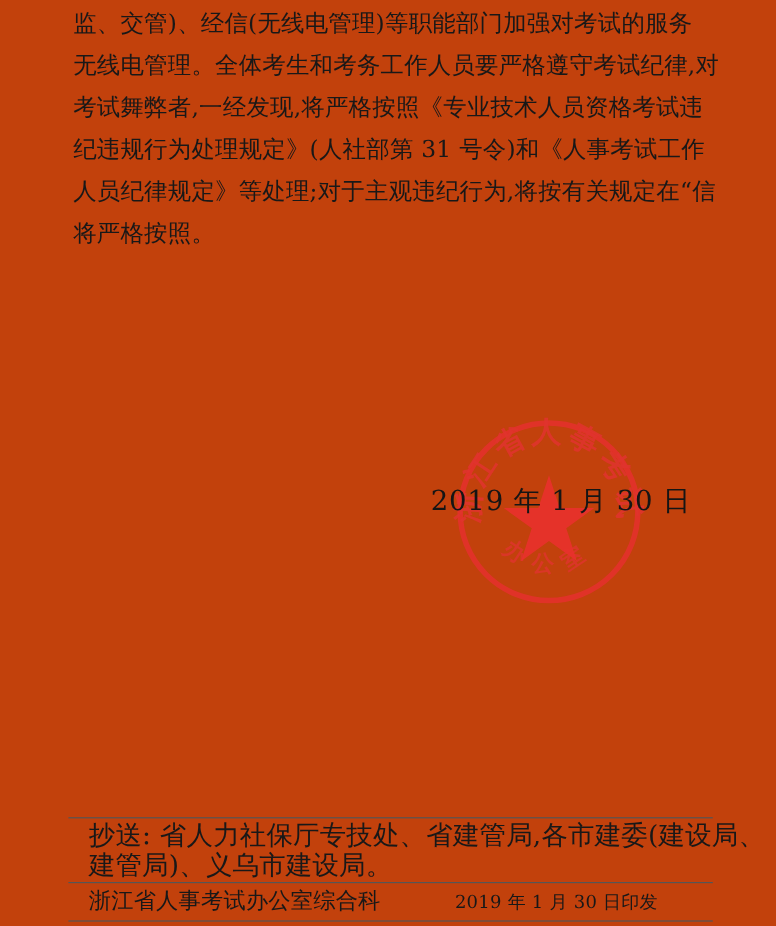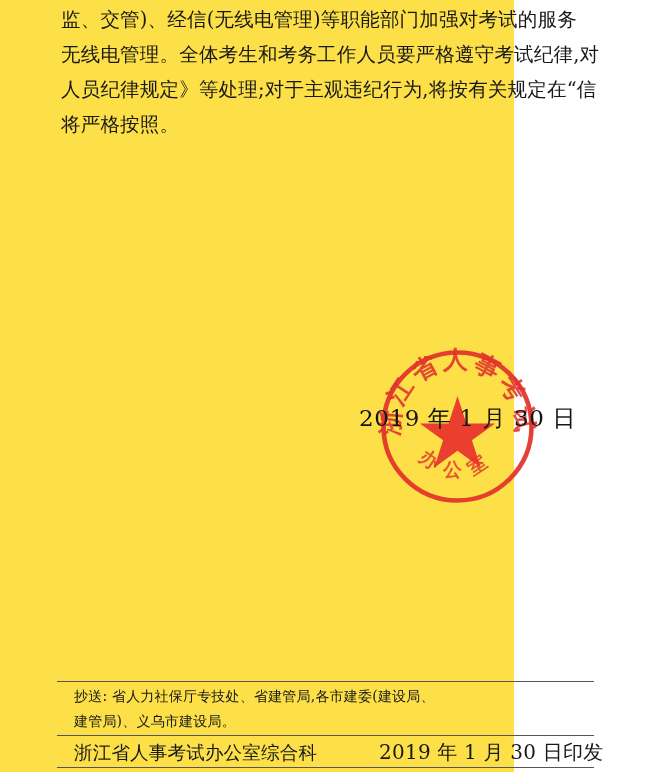--- a/index.html
+++ b/index.html
@@ -12,23 +12,23 @@
 
   body {
     font-family: "DejaVu Serif", "Liberation Serif", serif;
     color: #1a1a1a;
     position: relative;
     overflow: hidden;
   }
 
   #page {
     position: relative;
-    width: 514px;
+    width: 647px;
     height: 772px;
-    background: #fde047;
+    background: #c2410c;
   }
 
   
   .body-block {
     position: absolute;
     left: 61px;
     top: 2px;
     width: 541px;
   }
 
@@ -103,21 +103,21 @@
   .rule-mid    { top: 735px; }
   .rule-bottom { top: 767px; border-top-width: 1.6px; }
 
   .cc-block {
     position: absolute;
     left: 74px;
     top: 684px;
     width: 520px;
   }
   .cc-line {
-    font-size: 14px;
+    font-size: 22px;
     line-height: 25px;
     letter-spacing: 0.2px;
     color: #181818;
     white-space: nowrap;
   }
 
   .footer-row {
     position: absolute;
     left: 74px;
     top: 739px;
@@ -126,36 +126,38 @@
     align-items: baseline;
   }
   .footer-office {
     font-size: 18.5px;
     line-height: 26px;
     letter-spacing: 0.2px;
     color: #181818;
     white-space: nowrap;
   }
   .footer-date {
-    font-size: 20px;
+    font-size: 15px;
     line-height: 26px;
     letter-spacing: 0.2px;
     color: #181818;
     white-space: nowrap;
     margin-left: 62px;
   }
 </style>
 </head>
 <body>
 
 <div id="page">
 
   <div class="body-block">
     <div class="body-line">监、交管)、经信(无线电管理)等职能部门加强对考试的服务</div>
     <div class="body-line">无线电管理。全体考生和考务工作人员要严格遵守考试纪律,对</div>
+    <div class="body-line">考试舞弊者,一经发现,将严格按照《专业技术人员资格考试违</div>
+    <div class="body-line">纪违规行为处理规定》(人社部第 31 号令)和《人事考试工作</div>
     <div class="body-line">人员纪律规定》等处理;对于主观违纪行为,将按有关规定在“信</div>
     <div class="body-line">将严格按照。</div>
   </div>
 
 
   <div class="seal">
     <svg viewBox="0 0 161 161" xmlns="http://www.w3.org/2000/svg">
       <defs>
         <path id="arcpath" d="M 22,80.5 A 58.5,58.5 0 0 1 139,80.5" fill="none"></path>
         <path id="arcpath-bottom" d="M 31,80.5 A 49.5,49.5 0 0 0 130,80.5" fill="none"></path>

